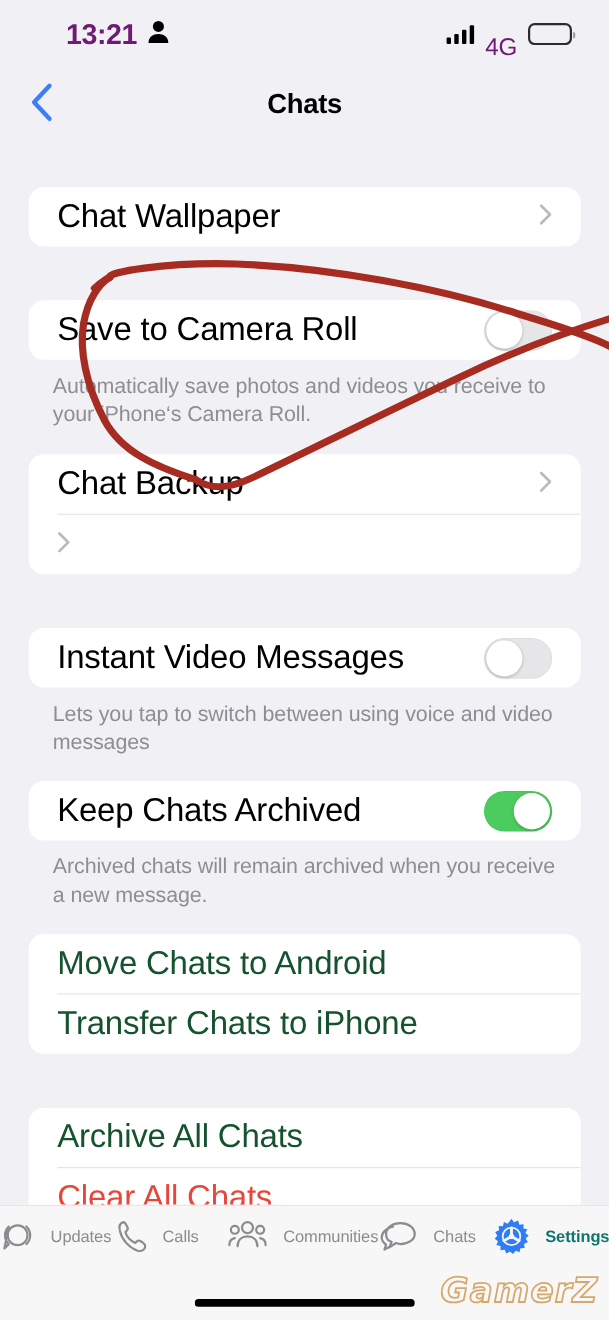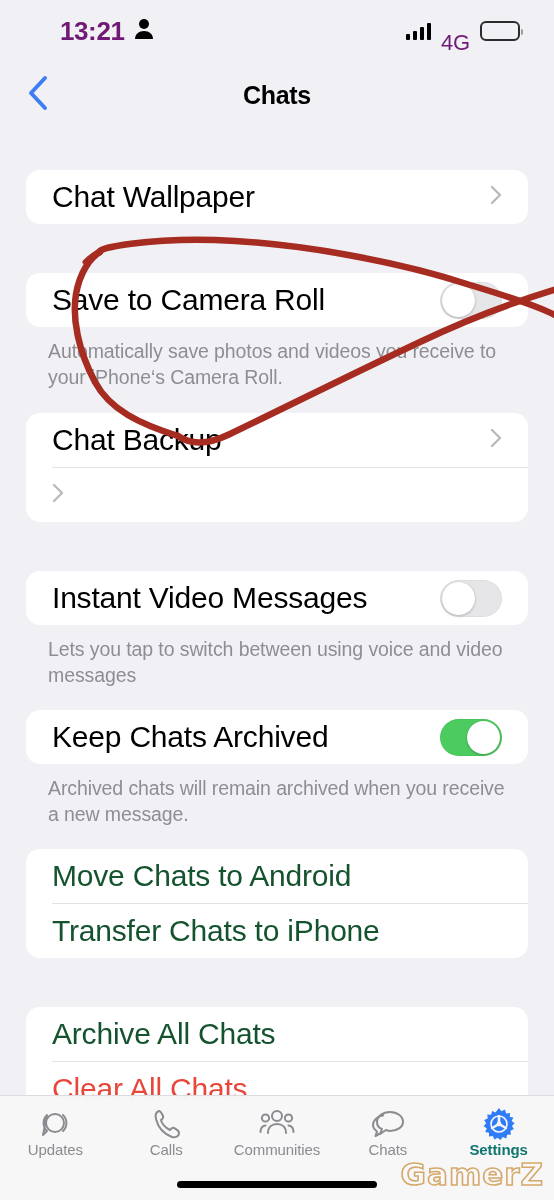--- a/index.html
+++ b/index.html
@@ -218,23 +218,23 @@
     border-top: 1px solid #dcdce0;
     display: flex;
     align-items: flex-start;
     z-index: 50;
     backdrop-filter: blur(10px);
   }
   .tab {
     flex: 1;
     padding-top: 11px;
     display: flex;
-    flex-direction: column;
-    align-items: center;
-    gap: 0;
+    flex-direction: row;
+    align-items: center;
+    gap: 14px;
     cursor: pointer;
   }
   .tab-icon { height: 34px; display: flex; align-items: center; justify-content: center; }
   .tab-label {
     font-size: 15px;
     color: #8b8b90;
     letter-spacing: -0.1px;
   }
   .tab.active .tab-label { color: #0f766e; font-weight: 600; }
 
@@ -250,20 +250,21 @@
     z-index: 55;
   }
 
   
   .watermark {
     position: absolute;
     right: 10px;
     bottom: 8px;
     font-size: 31px;
     font-weight: 700;
+    font-style: italic;
     letter-spacing: 1px;
     color: rgba(255,255,255,0.12);
     -webkit-text-stroke: 1.6px #d5a96b;
     z-index: 60;
     font-family: "DejaVu Sans", sans-serif;
   }
 </style>
 </head>
 <body>
 

